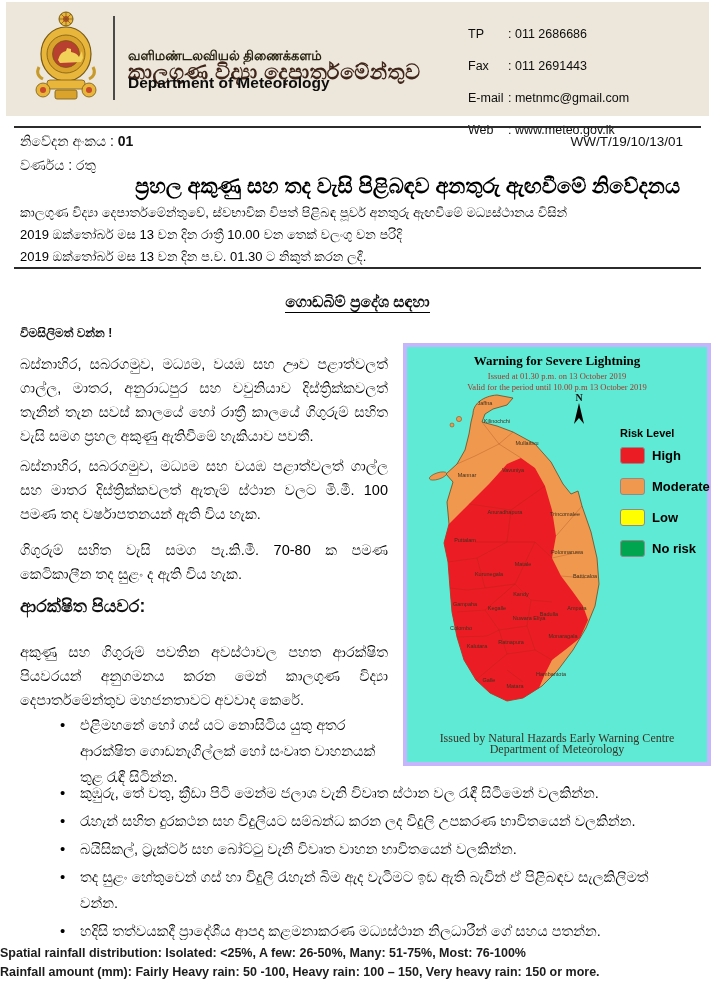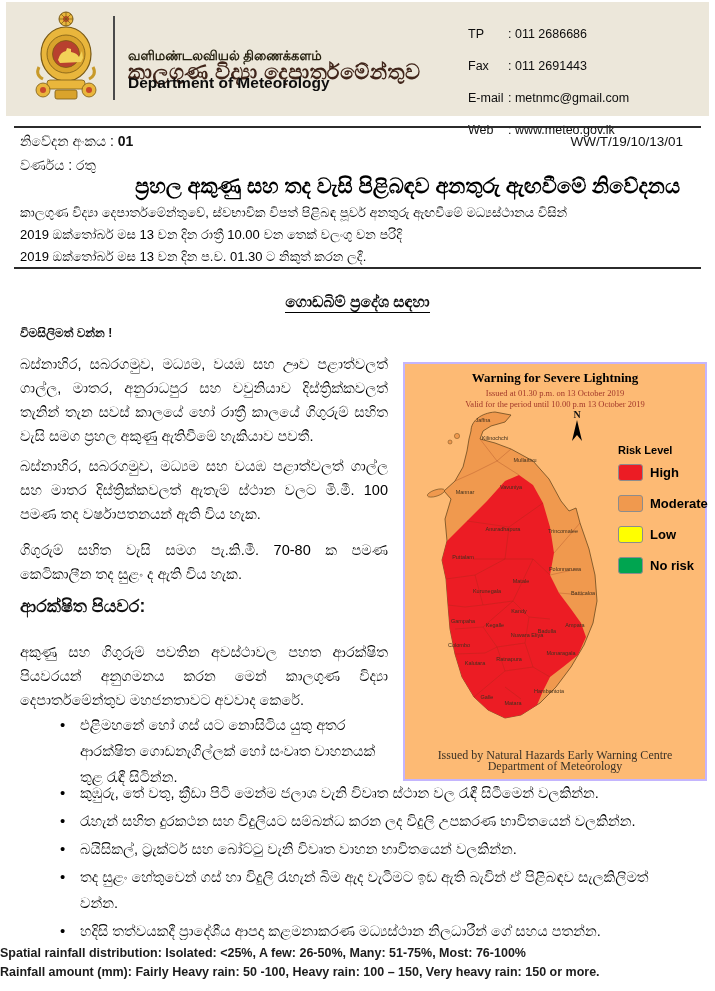--- a/index.html
+++ b/index.html
@@ -48,21 +48,21 @@
   .safety-heading{top:596px;left:20px;font-size:17.5px;font-weight:bold;}
   .safety-intro{top:640px;height:76px;overflow:hidden;}
 
   ul.bullets{list-style:none;margin:0;padding:0;}
   ul.bullets li{position:relative;padding-left:22px;line-height:26px;font-size:14.5px;color:#000;margin-bottom:2px;}
   ul.bullets li::before{content:"•";position:absolute;left:2px;top:0;font-size:15px;}
   .bullet-first{top:712px;left:58px;width:320px;height:84px;overflow:hidden;}
   .bullet-rest{top:780px;left:58px;width:622px;height:160px;overflow:hidden;}
 
   
-  .map-box{top:343px;left:403px;width:300px;height:415px;border:2px solid #c4b5fd;background:#fdba74;margin-top:19px;}
+  .map-box{top:343px;left:403px;width:300px;height:415px;border:4px solid #c4b5fd;background:#5eead4;}
   .map-title{position:absolute;top:6px;left:0;width:100%;text-align:center;
              font-family:"Liberation Serif","DejaVu Serif",serif;font-weight:bold;font-size:13px;color:#000;}
   .map-issued{position:absolute;top:24px;left:0;width:100%;text-align:center;
               font-family:"Liberation Serif","DejaVu Serif",serif;font-size:8.5px;color:#a2382a;}
   .map-valid{position:absolute;top:35px;left:0;width:100%;text-align:center;
              font-family:"Liberation Serif","DejaVu Serif",serif;font-size:8.5px;color:#a2382a;}
   .north{position:absolute;top:46px;left:162px;width:20px;text-align:center;}
   .north .n-letter{font-family:"Liberation Serif",serif;font-weight:bold;font-size:10px;line-height:10px;}
   .legend{position:absolute;top:80px;left:213px;width:84px;}
   .legend-title{font-size:11px;font-weight:bold;margin-bottom:8px;color:#000;}

